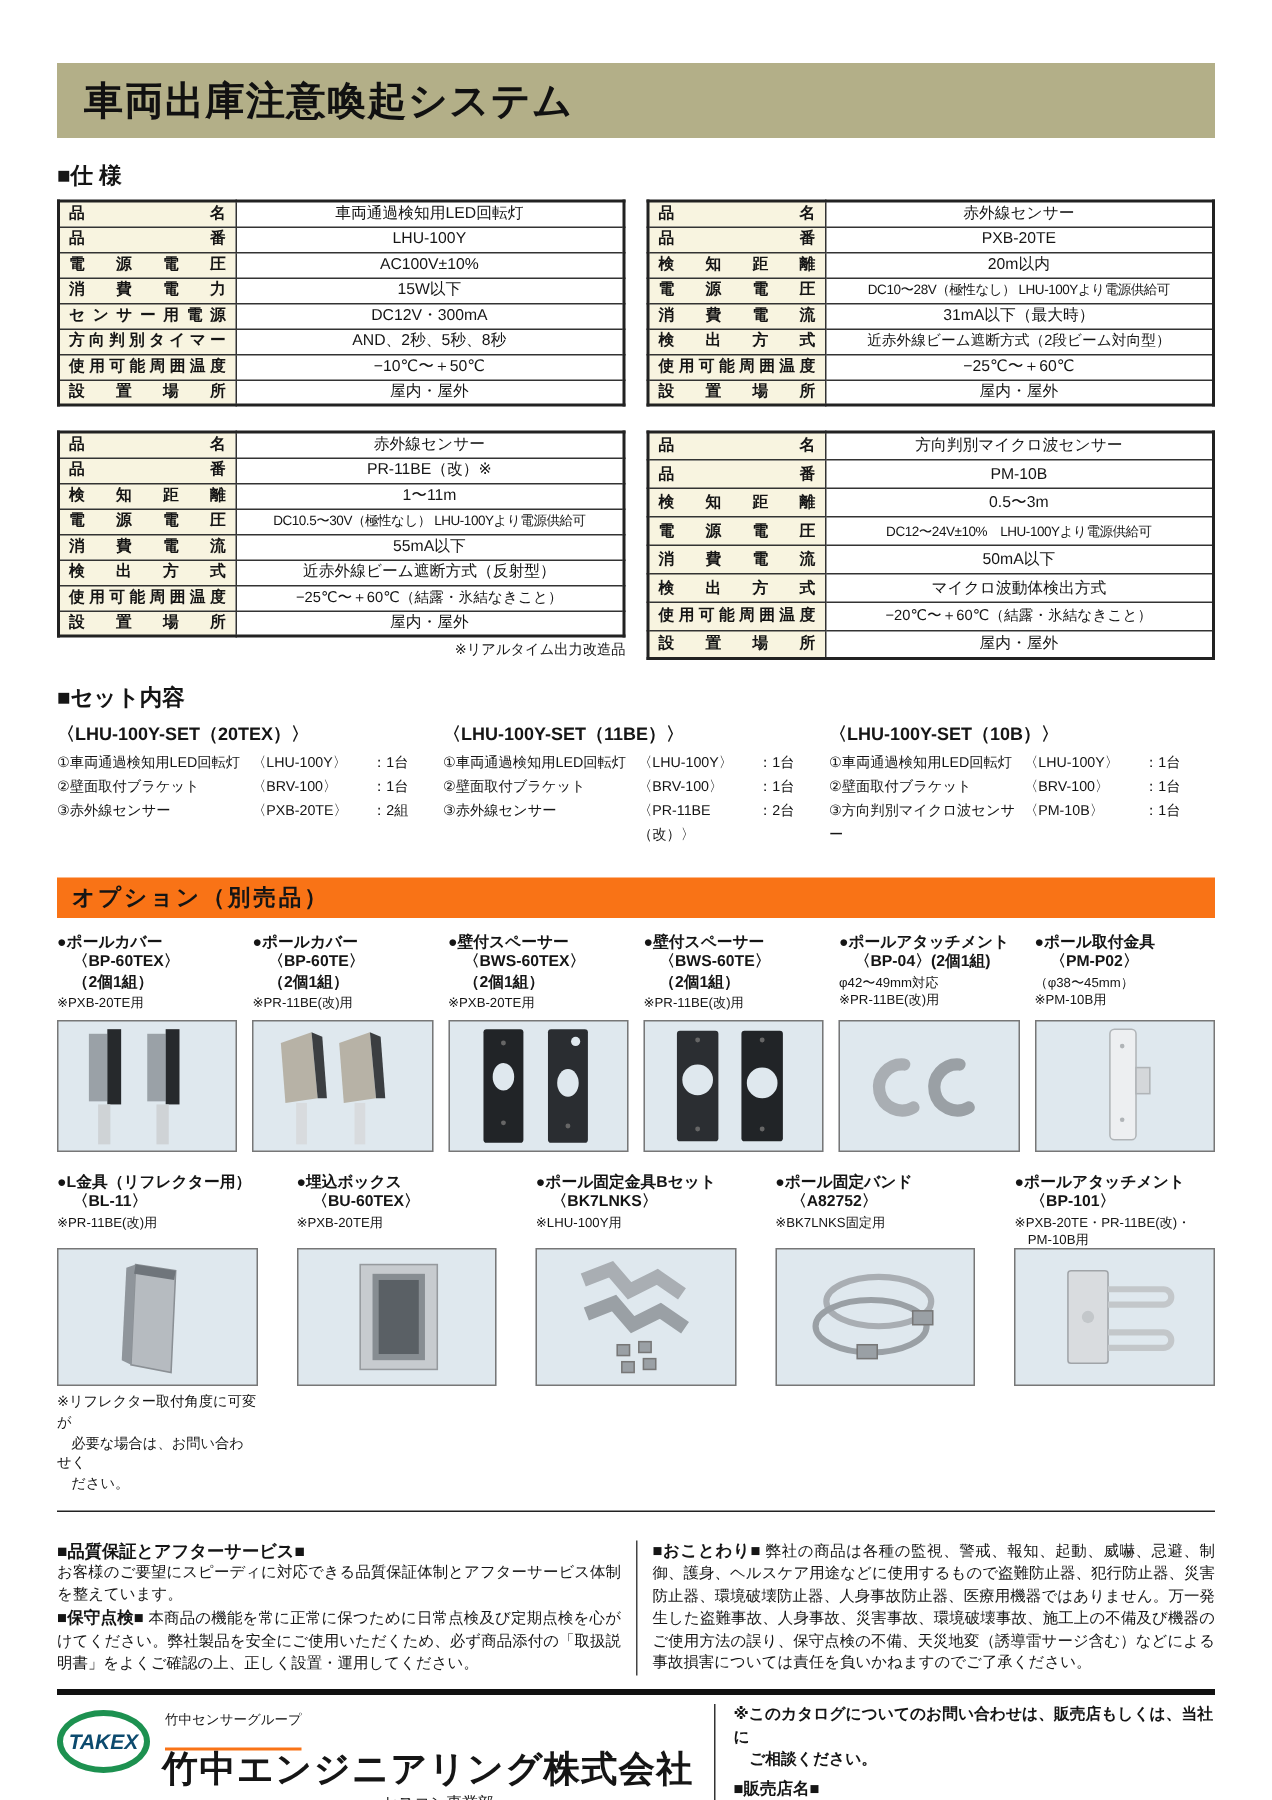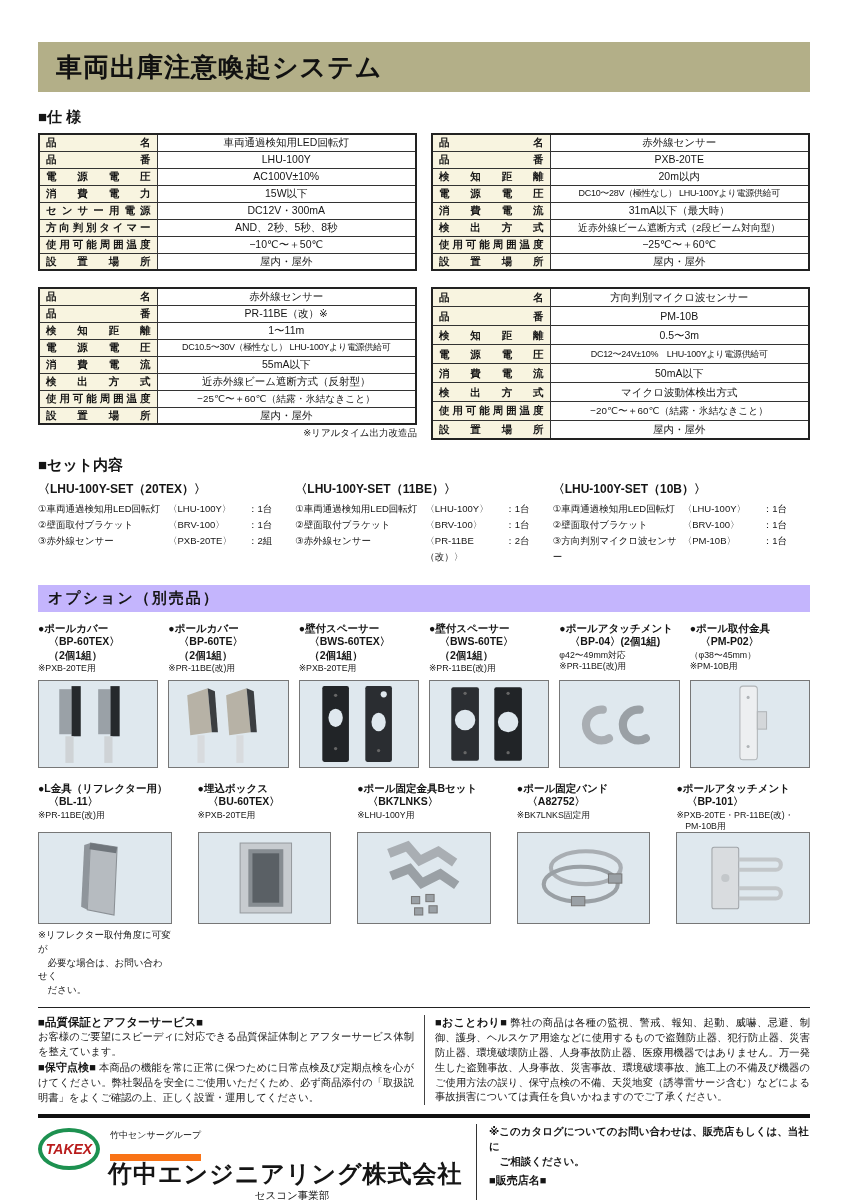--- a/index.html
+++ b/index.html
@@ -25,50 +25,50 @@
 
   
   .set-grid { display:grid; grid-template-columns:1fr 1fr 1fr; margin-top:2px; }
   .set-title { font-size:12px; font-weight:bold; margin-bottom:3px; }
   .set-item { display:flex; font-size:9.5px; line-height:16px; }
   .si-name { width:130px; }
   .si-model { width:80px; }
   .si-qty { width:36px; }
 
   
-  .opt-band { background:#c4b5fd; height:27px; margin-top:20px; display:flex; align-items:center; padding-left:10px; font-size:15px; font-weight:bold; letter-spacing:2px; }
+  .opt-band { background:#f97316; height:27px; margin-top:20px; display:flex; align-items:center; padding-left:10px; font-size:15px; font-weight:bold; letter-spacing:2px; }
   .opt-row1 { display:grid; grid-template-columns:repeat(6,1fr); column-gap:10px; margin-top:10px; }
   .opt-row2 { display:grid; grid-template-columns:repeat(5,1fr); column-gap:26px; margin-top:14px; }
   .opt-title { font-size:10.5px; font-weight:bold; line-height:1.28; white-space:pre-line; }
   .opt-note { font-size:8.8px; line-height:1.25; white-space:pre-line; margin-top:1px; }
   .opt-head { min-height:58px; }
   .opt-head2 { min-height:50px; }
   .opt-img { border:1px solid #777; background:#dfe8ee; height:88px; }
   .opt-row2 .opt-img { height:92px; }
   .opt-img svg { width:100%; height:100%; display:block; }
   .reflector-note { font-size:9.5px; line-height:1.45; white-space:pre-line; margin-top:4px; }
 
   
-  .quality { border-top:1px solid #222; margin-top:10px; padding-top:7px; display:flex; }
+  .quality { border-top:1px solid #222; margin-top:10px; padding-top:19px; display:flex; }
   .q-left { width:50%; padding-right:10px; }
   .q-right { width:50%; border-left:1px solid #444; padding-left:10px; }
   .q-title { font-size:11.5px; font-weight:bold; }
   .q-body { font-size:10.3px; line-height:1.45; text-align:justify; }
   .q-inline-title { font-weight:bold; font-size:11px; }
 
   
   .footer-bar { height:4px; background:#111; margin-top:9px; }
   .footer { display:flex; margin-top:6px; }
   .f-left { width:438px; }
   .f-right { flex:1; border-left:1px solid #333; padding-left:12px; }
   .logo-row { display:flex; align-items:flex-start; }
   .takex-logo { width:62px; height:42px; border:4px solid #1d9150; border-radius:50%; display:flex; align-items:center; justify-content:center; margin-right:8px; margin-top:4px; flex:0 0 auto; }
-  .takex-logo span { color:#b91c1c; font-weight:bold; font-style:italic; font-size:14px; letter-spacing:0; }
+  .takex-logo span { color:#0c4a6e; font-weight:bold; font-style:italic; font-size:14px; letter-spacing:0; }
   .company-block { flex:1; }
-  .group-label { font-size:9px; border-bottom:7px solid #f97316; display:inline-block; padding-bottom:12px; margin-left:2px; }
+  .group-label { font-size:9px; border-bottom:2px solid #f97316; display:inline-block; padding-bottom:12px; margin-left:2px; }
   .company-name { font-size:24px; font-weight:bold; letter-spacing:1px; line-height:1.1; }
   .division { font-size:10.5px; text-align:center; margin-top:1px; }
   .hq-line { font-size:10px; font-weight:bold; margin-top:4px; letter-spacing:-0.4px; white-space:nowrap; }
   .phone-grid { display:grid; grid-template-columns:repeat(4,1fr); font-size:9.5px; font-weight:bold; line-height:15px; margin-top:3px; letter-spacing:-0.3px; }
   .dealer-note { font-size:10.5px; font-weight:bold; line-height:1.4; white-space:pre-line; }
   .dealer-label { font-size:11px; font-weight:bold; margin-top:4px; }
 </style>
 </head>
 <body>
 

